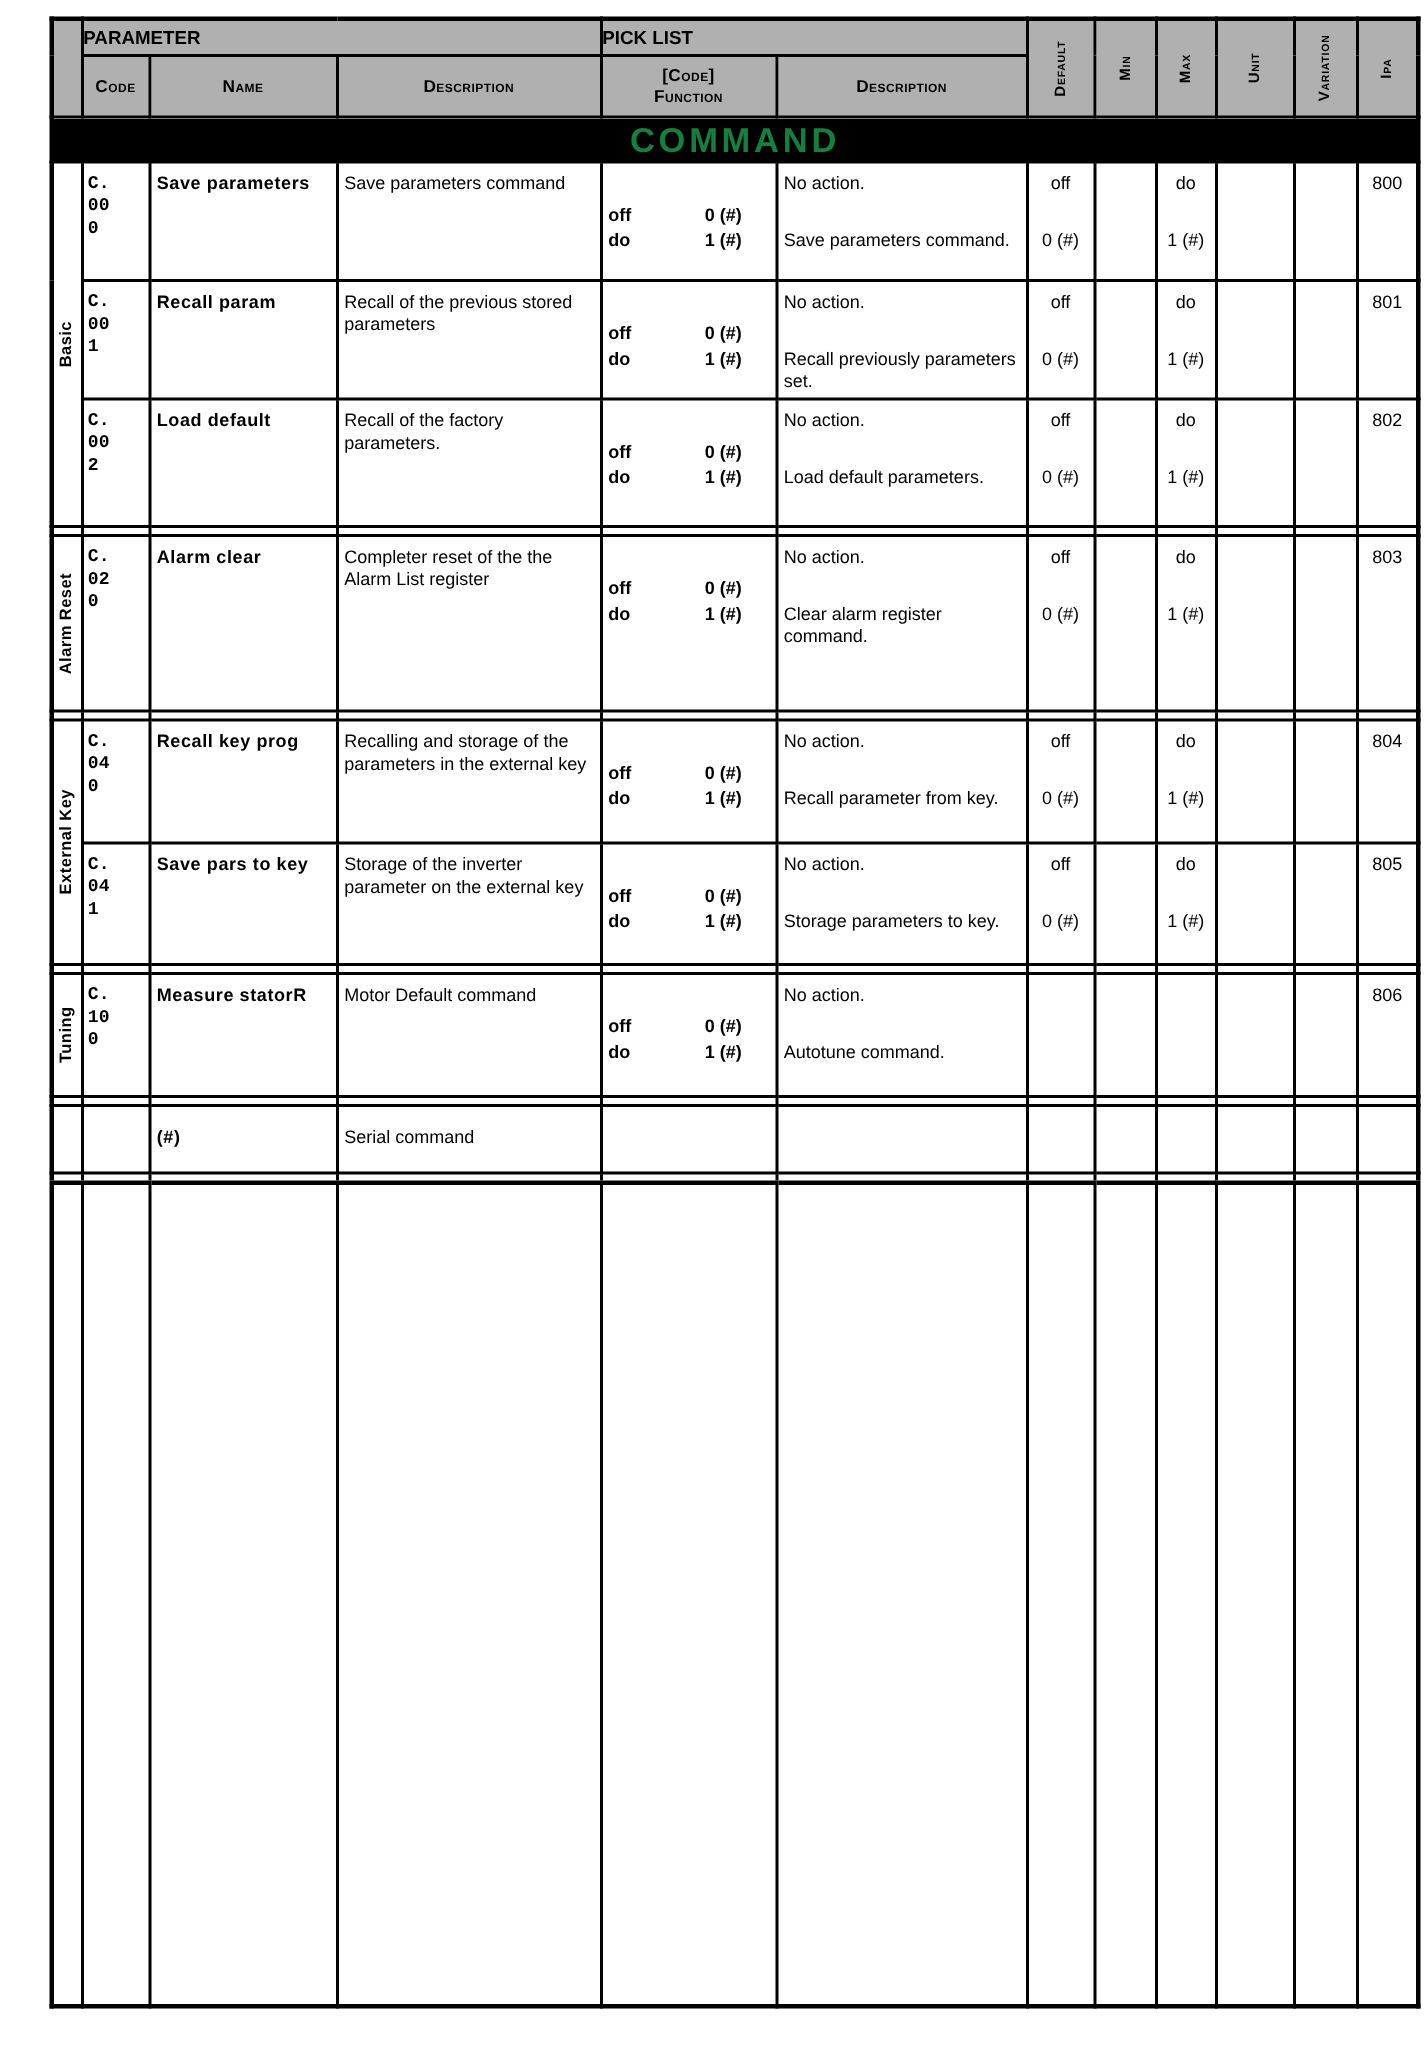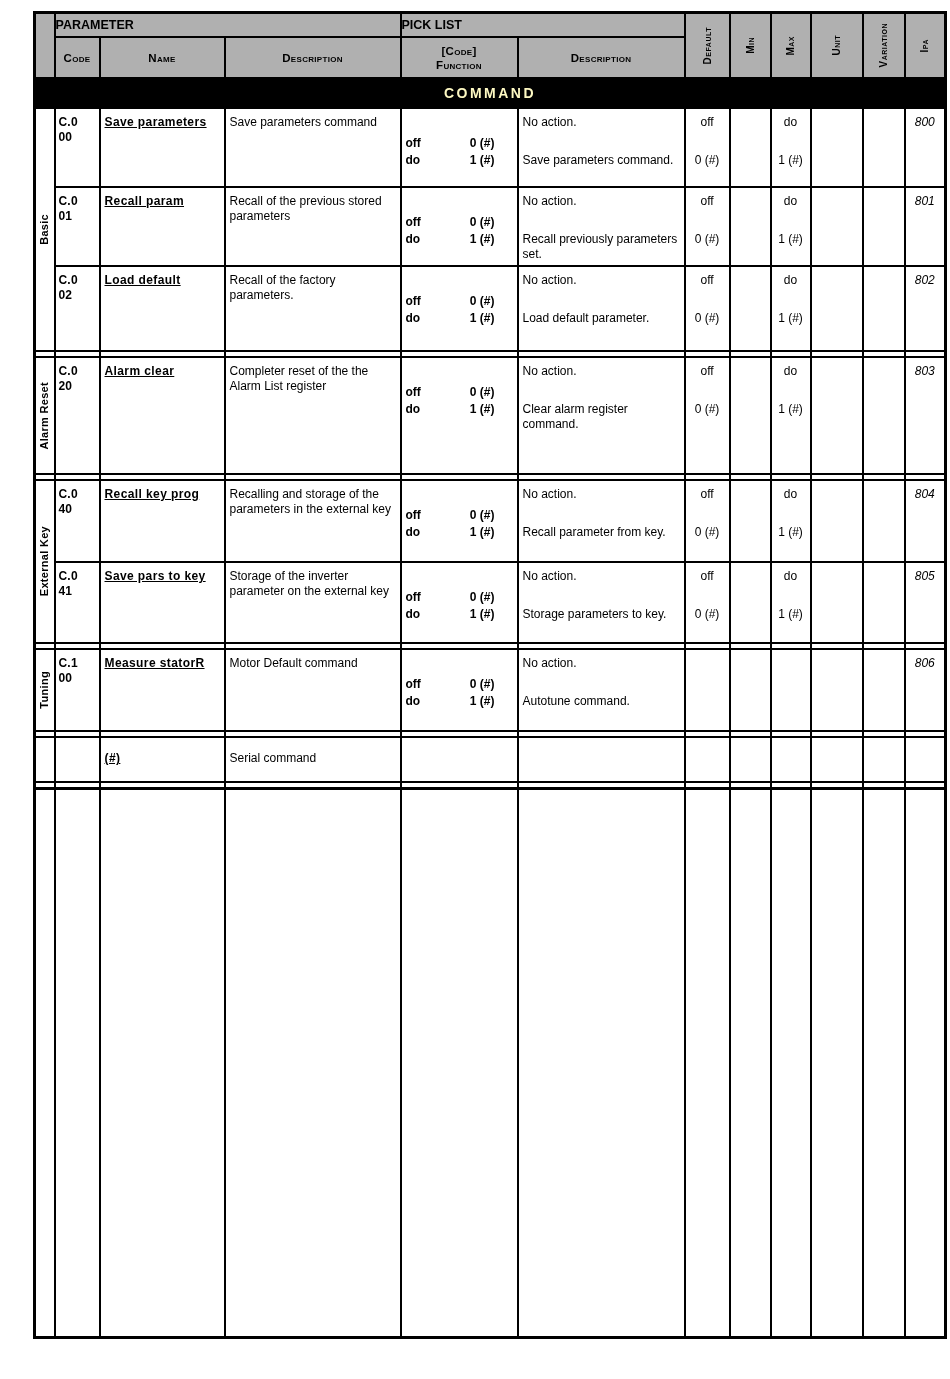--- a/index.html
+++ b/index.html
@@ -5,32 +5,32 @@
   html,body{margin:0;padding:0;background:#fff;}
   body{width:950px;height:1379px;font-family:"Liberation Sans",sans-serif;color:#000;}
   table.ptable{border-collapse:collapse;table-layout:fixed;margin:11px 0 0 33px;width:911px;border:3px solid #000;}
   td{border:2px solid #000;vertical-align:top;padding:0;font-size:12px;line-height:15px;overflow:hidden;word-wrap:break-word;}
   
   .hgray{background:#b0b0b0;}
   .hd1{font-weight:bold;text-align:left;font-size:12.5px;height:22px;vertical-align:middle;}
   .hd2{font-weight:bold;text-align:center;font-variant:small-caps;font-size:11.5px;height:39px;vertical-align:middle;letter-spacing:.3px;line-height:14px;}
   .vh{vertical-align:middle;text-align:center;}
   .vtxt{writing-mode:vertical-rl;transform:rotate(180deg);font-variant:small-caps;font-weight:bold;font-size:10px;letter-spacing:.5px;margin:0 auto;white-space:nowrap;}
-  .band td{background:#000;color:#fef9c3;font-weight:bold;font-size:14px;letter-spacing:2.5px;text-align:center;height:28px;vertical-align:middle;}
+  .band td{background:#000;color:#15803d;font-weight:bold;font-size:23px;letter-spacing:2.5px;text-align:center;height:28px;vertical-align:middle;}
   
   .gcell{text-align:center;vertical-align:middle;}
   .gtxt{writing-mode:vertical-rl;transform:rotate(180deg);font-weight:bold;font-size:11px;letter-spacing:.3px;margin:0 auto;white-space:nowrap;}
-  .codec{font-weight:bold;padding:6px 18px 0 3px;letter-spacing:.2px;}
-  .namec{font-weight:bold;padding:6px 1px 0 4px;letter-spacing:.4px;text-decoration:underline;}
+  .codec{font-weight:bold;padding:6px 18px 0 3px;letter-spacing:.2px;font-family:Liberation Mono, monospace;}
+  .namec{font-weight:bold;padding:6px 1px 0 4px;letter-spacing:.4px;}
   .descc{padding:6px 3px 0 4px;}
   .funcc{padding:6px 22px 0 4px;font-weight:bold;}
   .fline{display:flex;justify-content:space-between;}
   .pdc{padding:6px 3px 0 4px;}
   .cvc{text-align:center;padding-top:6px;}
-  .ipac{text-align:center;padding-top:6px;font-style:italic;}
+  .ipac{text-align:center;padding-top:6px;}
   .s1{min-height:36px;align-items:flex-end;}
   .s2{margin-top:2px;}
   .mid{padding-top:13px;}
   
   .spacer td{height:4px;border-top:2px solid #000;border-bottom:2px solid #000;padding:0;}
   .emptyrow td{border-top:3px solid #000;height:546px;}
 </style>
 </head>
 <body>
 
@@ -164,21 +164,21 @@
             <span>off</span>
             <span>0 (#)</span>
           </div>
         <div class="fline s2">
             <span>do</span>
             <span>1 (#)</span>
           </div>
       </td>
       <td class="pdc">
         <div class="s1">No action.</div>
-        <div class="s2">Load default parameter.</div>
+        <div class="s2">Load default parameters.</div>
       </td>
       <td class="cvc">
           <div class="s1">off</div>
           <div class="s2">0 (#)</div>
         </td>
       <td class="cvc"></td>
       <td class="cvc">
           <div class="s1">do</div>
           <div class="s2">1 (#)</div>
         </td>

